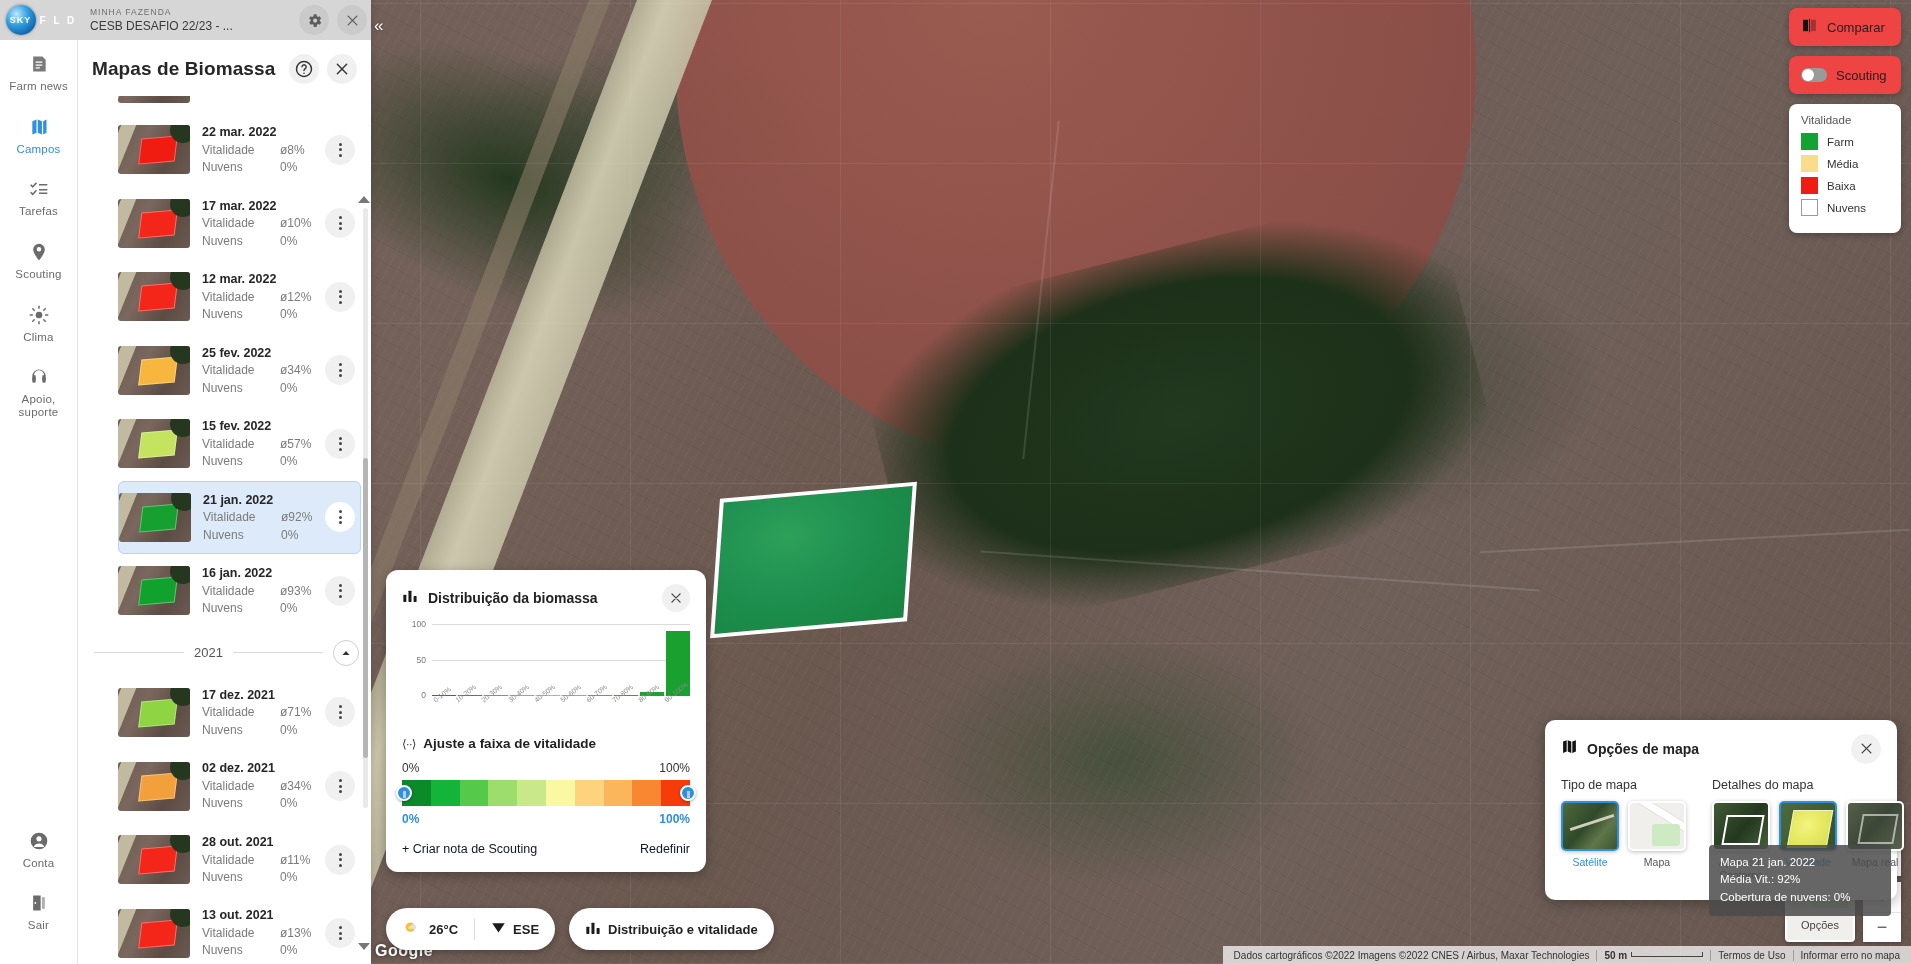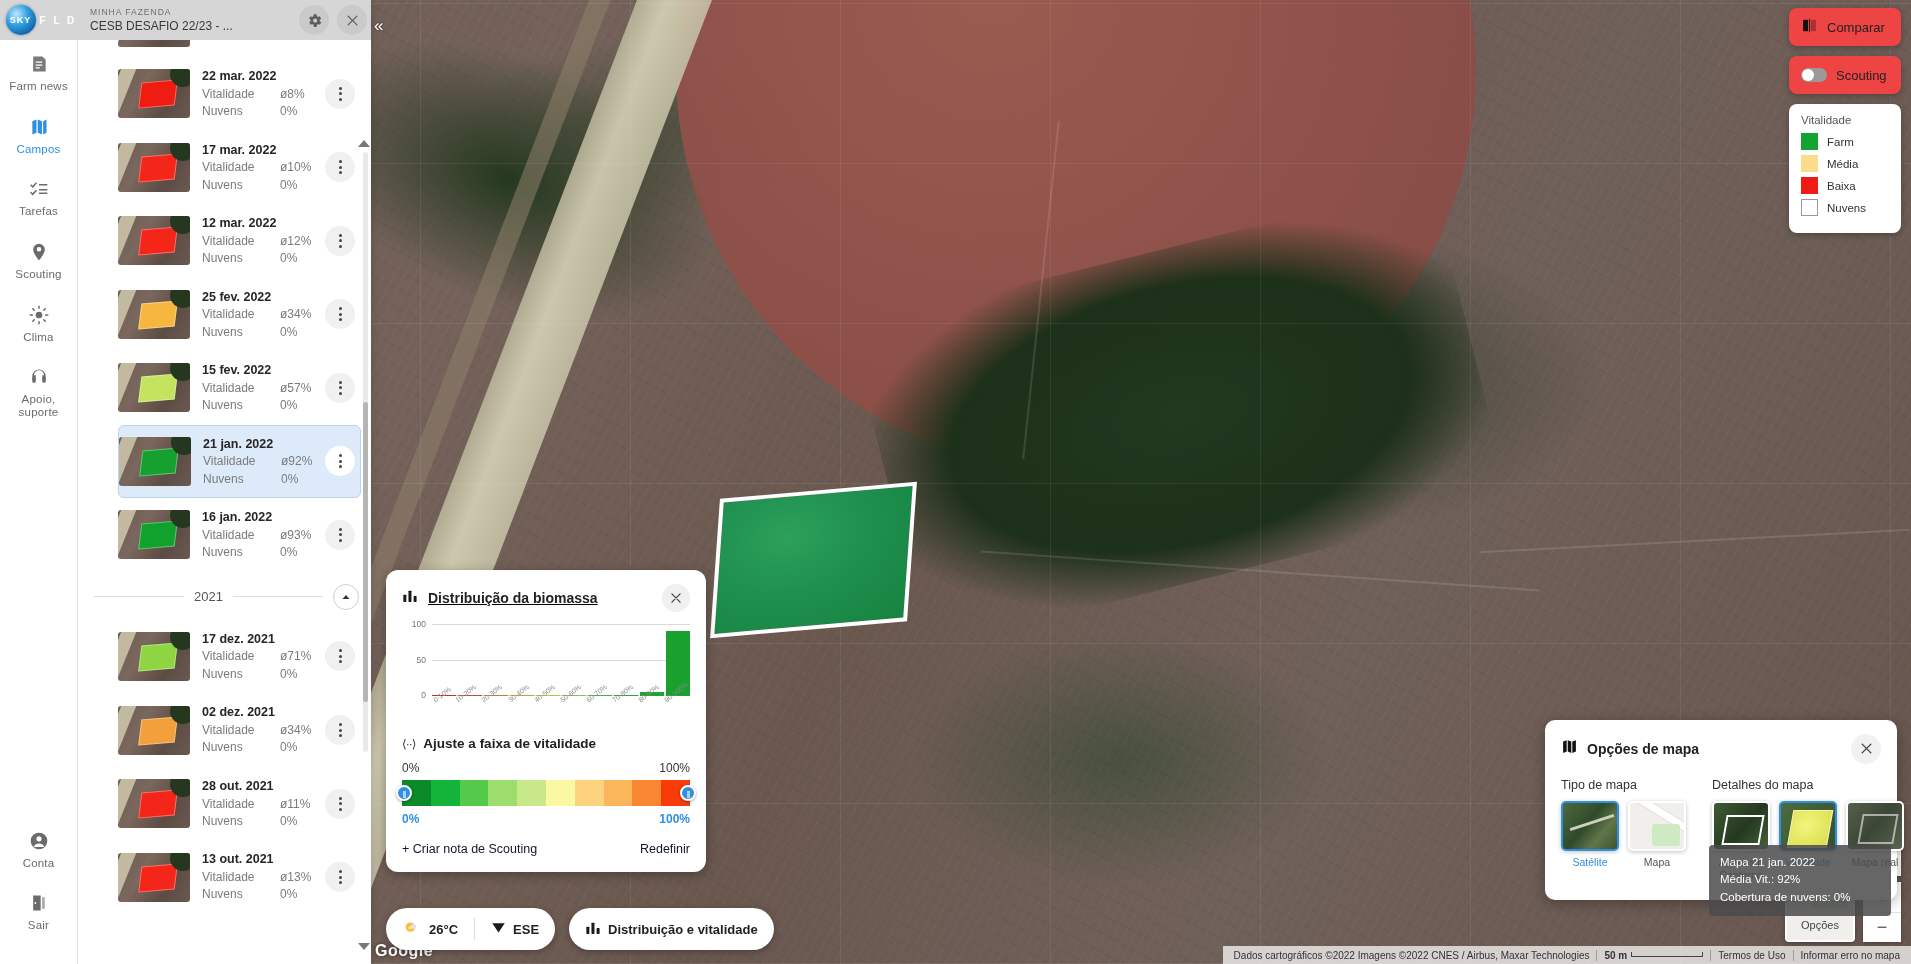--- a/index.html
+++ b/index.html
@@ -197,21 +197,21 @@
     position:absolute; left:374px; top:16px; z-index:39; color:#fff; font-size:17px; cursor:pointer;
     text-shadow:0 0 3px rgba(0,0,0,.55);
   }
 
   
   #chart-card {
     position:absolute; left:386px; top:570px; width:320px;
     background:#fff; border-radius:12px; box-shadow:0 3px 12px rgba(0,0,0,.3);
     padding:14px 16px 16px; z-index:30;
   }
-  .card-head { display:flex; align-items:center; gap:10px; margin-bottom:12px;text-decoration:underline; }
+  .card-head { display:flex; align-items:center; gap:10px; margin-bottom:12px; }
   .card-head .ct { flex:1; font-size:14px; font-weight:600; color:#222; }
   .card-head .round-btn { background:#f0f0f0; width:28px; height:28px;}
   .chart { position:relative; height:92px; margin: 4px 0 4px 0; }
   .chart .yaxis { position:absolute; left:0; top:0; width:28px; height:72px; }
   .chart .ytick { position:absolute; right:4px; font-size:8.5px; color:#777; transform: translateY(-50%); }
   .chart .plot { position:absolute; left:30px; right:0; top:0; height:72px; }
   .chart .gline { position:absolute; left:0; right:0; height:1px; background:#dadada; }
   .chart .bars { position:absolute; left:0; right:0; bottom:0; height:72px; display:flex; align-items:flex-end; gap:2px;}
   .chart .bar { flex:1; background:#1a9e33; min-height:1px; }
   .chart .xlabels { position:absolute; left:30px; right:0; top:74px; display:flex; gap:2px; }
@@ -452,20 +452,35 @@
             <path d="M19.4 13a7.6 7.6 0 000-2l2-1.6-2-3.4-2.4 1a7.6 7.6 0 00-1.7-1L14.9 3h-4l-.4 2.9a7.6 7.6 0 00-1.7 1l-2.4-1-2 3.4L6.5 11a7.6 7.6 0 000 2l-2 1.6 2 3.4 2.4-1c.5.4 1.1.8 1.7 1l.4 3h4l.4-3c.6-.2 1.2-.6 1.7-1l2.4 1 2-3.4zM12.9 15a3 3 0 110-6 3 3 0 010 6z"></path>
           </svg>
       </div>
       <div class="round-btn">
         <svg width="15" height="15" viewBox="0 0 24 24" stroke="#5d5d5d" stroke-width="2.1" fill="none" stroke-linecap="round">
             <path d="M5 5l14 14M19 5L5 19"></path>
           </svg>
       </div>
     </div>
 
+    <div class="panel-sub">
+      <h2>Mapas de Biomassa</h2>
+      <div class="round-btn">
+        <svg width="20" height="20" viewBox="0 0 24 24" fill="none" stroke="#333" stroke-width="1.7">
+            <circle cx="12" cy="12" r="9"></circle>
+            <path d="M9.6 9.3a2.5 2.5 0 114 2.2c-.9.7-1.6 1.2-1.6 2.3" stroke-linecap="round"></path>
+            <circle cx="12" cy="17" r=".9" fill="#333" stroke="none"></circle>
+          </svg>
+      </div>
+      <div class="round-btn">
+        <svg width="16" height="16" viewBox="0 0 24 24" stroke="#333" stroke-width="2.1" fill="none" stroke-linecap="round">
+            <path d="M5 5l14 14M19 5L5 19"></path>
+          </svg>
+      </div>
+    </div>
 
     <div class="list">
       <div class="list-inner" id="list-inner">
           <div class="item">
             <div class="thumb"></div>
           </div>
           <div class="item">
             <div class="thumb">
               <div class="sq" style="background: rgb(240, 27, 17);"></div>
             </div>

